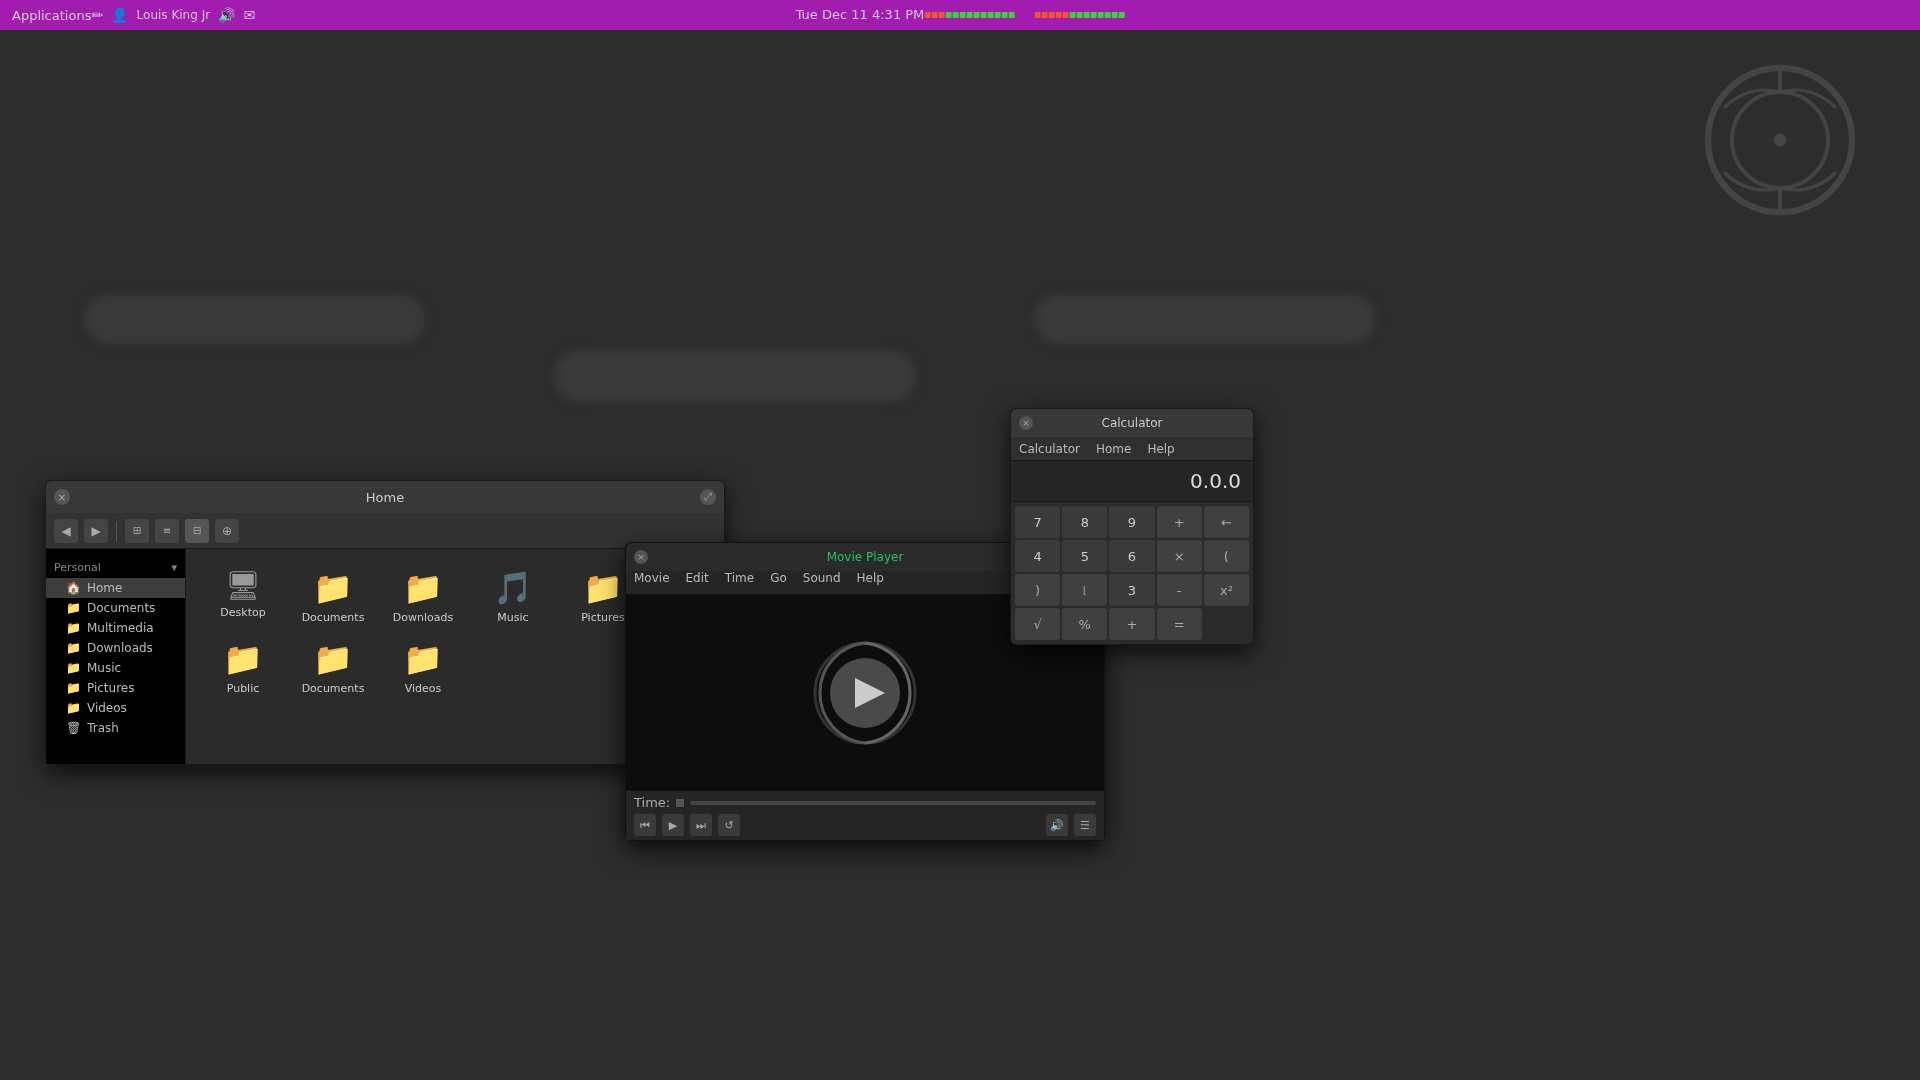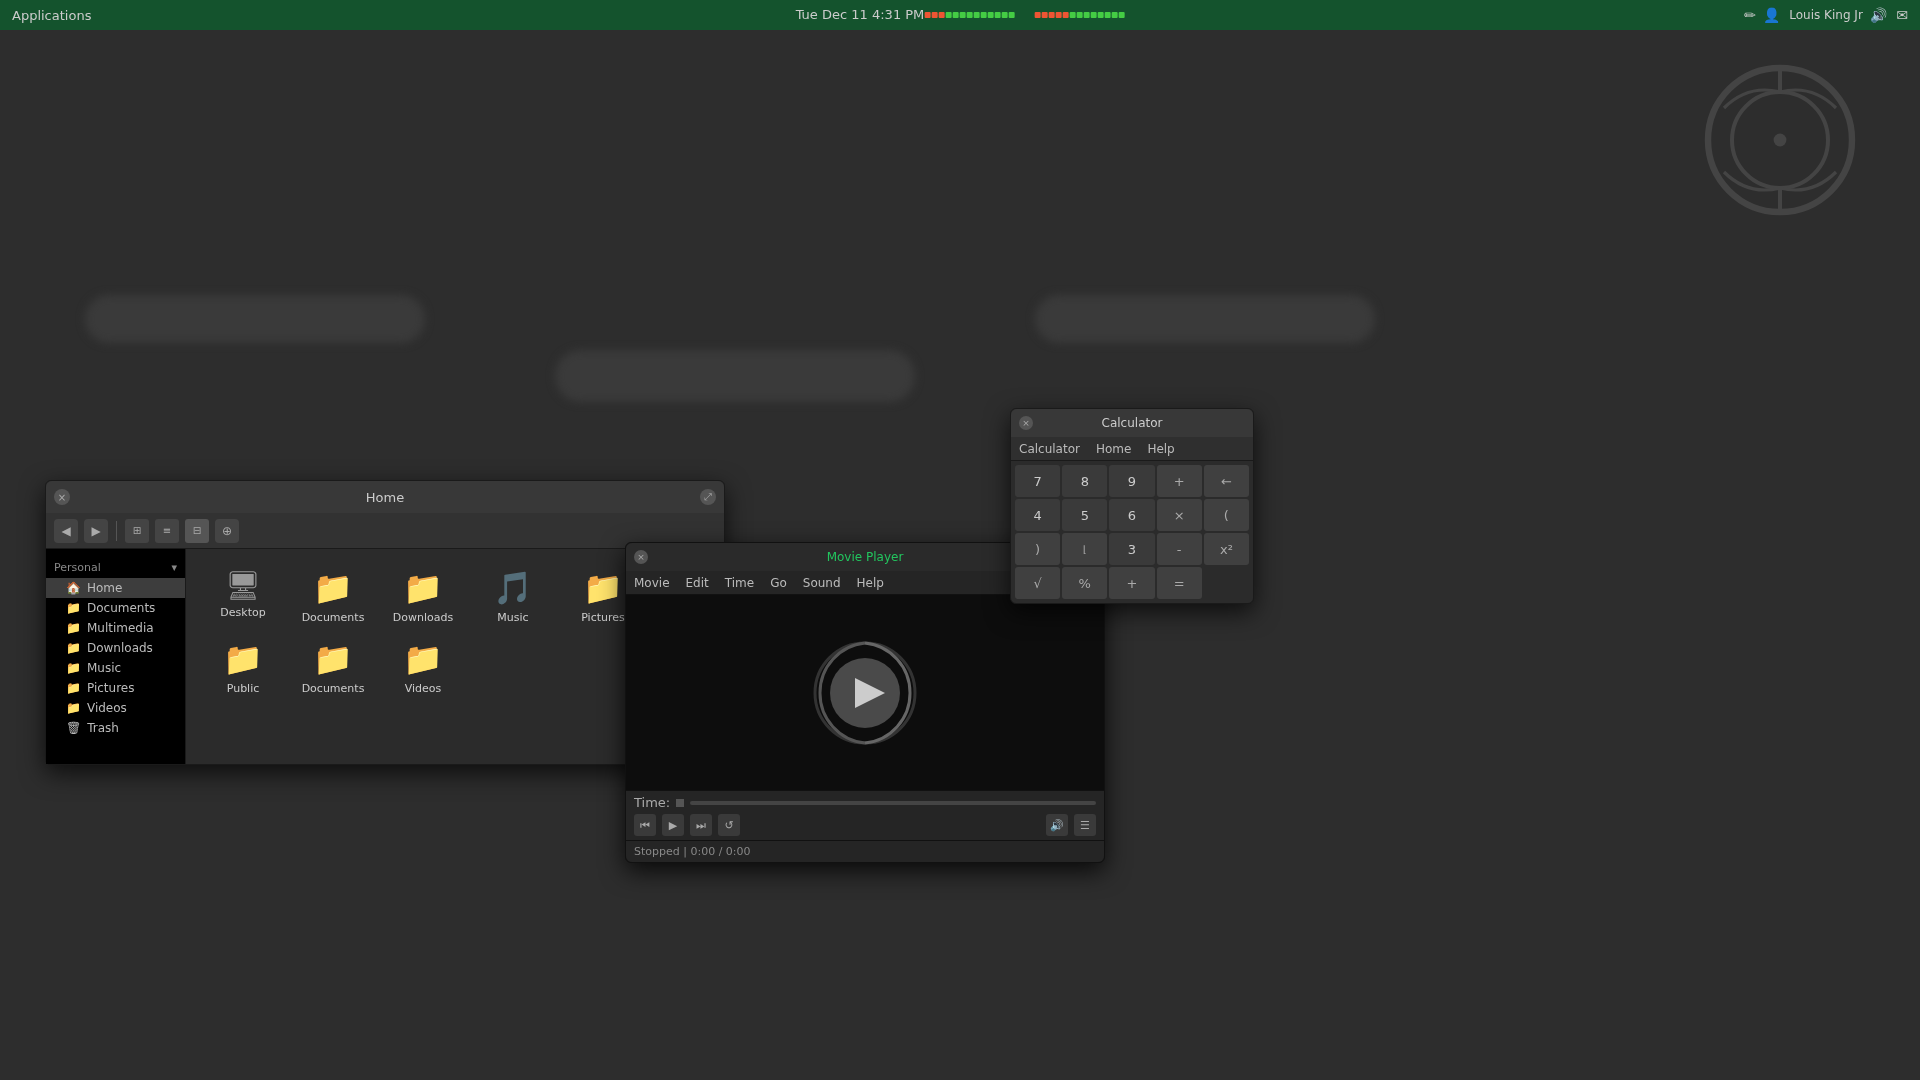--- a/index.html
+++ b/index.html
@@ -11,24 +11,23 @@
       font-size: 12px;
       color: #ccc;
       overflow: hidden;
       position: relative;
     }
 
     
     #topbar {
       width: 100%;
       height: 30px;
-      background: #14532d;
-      display: flex;
-      align-items: center;
-      justify-content: space-between;
+      background: #a21caf;
+      display: flex;
+      align-items: center;
       padding: 8px 12px;
       position: relative;
       z-index: 100;
     }
     #topbar-left { color: #ccc; font-size: 13px; }
     #topbar-center { 
       position: absolute; left: 50%; transform: translateX(-50%);
       display: flex; flex-direction: row; align-items: center;
     }
     #topbar-time { color: #ccc; font-size: 13px; margin-bottom: 2px; }
@@ -283,21 +282,21 @@
       justify-content: center;
       cursor: pointer;
       font-size: 9px;
       color: #aaa;
     }
     .mp-title { font-size: 12px; color: #22c55e; }
     .mp-menu {
       background: #252525;
       height: 24px;
       display: flex;
-      align-items: center;
+      align-items: flex-start;
       padding: 0 8px;
       gap: 16px;
       border-bottom: 1px solid #111;
     }
     .mp-menu-item {
       font-size: 12px;
       color: #bbb;
       cursor: pointer;
     }
     .mp-video {
@@ -644,37 +643,33 @@
       <div class="mp-btn-row">
         <div class="mp-ctrl-btn">⏮</div>
         <div class="mp-ctrl-btn">▶</div>
         <div class="mp-ctrl-btn">⏭</div>
         <div class="mp-ctrl-btn">↺</div>
         <div class="mp-spacer"></div>
         <div class="mp-ctrl-btn">🔊</div>
         <div class="mp-ctrl-btn">☰</div>
       </div>
     </div>
-    <div class="mp-status">
-      <span>Stopped</span>
-      <span> |</span>
-      <span>0:00 / 0:00</span>
-    </div>
   </div>
 
   <div id="calculator">
     <div class="calc-titlebar">
       <div class="calc-close">×</div>
       <span class="calc-title">Calculator</span>
     </div>
     <div class="calc-menu">
       <span class="calc-menu-item">Calculator</span>
       <span class="calc-menu-item">Home</span>
       <span class="calc-menu-item">Help</span>
     </div>
+    <div class="calc-display">0.0.0</div>
     <div class="calc-buttons">
 
       <div class="calc-btn">7</div>
       <div class="calc-btn">8</div>
       <div class="calc-btn">9</div>
       <div class="calc-btn op">+</div>
       <div class="calc-btn op">←</div>
 
       <div class="calc-btn">4</div>
       <div class="calc-btn">5</div>

